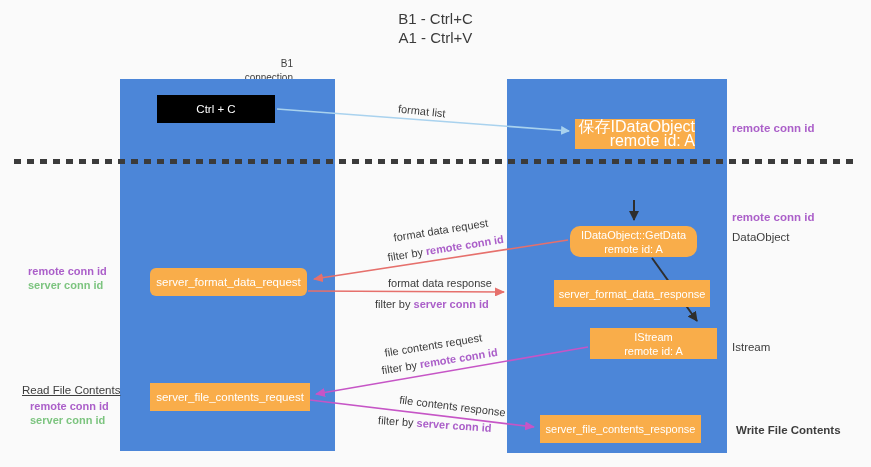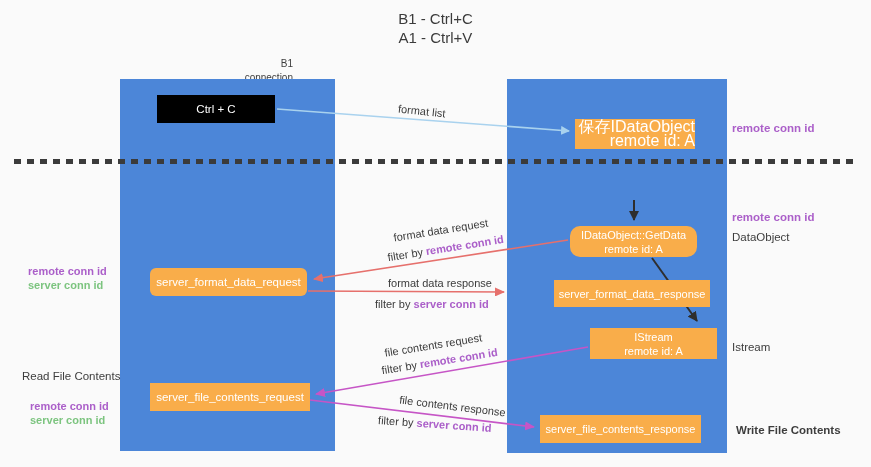--- a/index.html
+++ b/index.html
@@ -38,21 +38,21 @@
   
   .slabel{font-size:11.5px;white-space:nowrap;}
   .purple{color:#ab5fc9;font-weight:bold;}
   .greentx{color:#7cc47f;font-weight:bold;}
   .r-remote1{left:732px;top:122px;}
   .r-remote2{left:732px;top:211px;}
   .r-dataobject{left:732px;top:231px;}
   .r-istream{left:732px;top:341px;}
   .r-write{left:736px;top:424px;font-weight:bold;}
   .l-conn1{left:28px;top:264px;line-height:14px;font-size:11px;}
-  .l-read{left:22px;top:370px;}
+  .l-read{left:22px;top:384px;text-decoration:underline;}
   .l-conn2{left:30px;top:399px;line-height:14px;font-size:11px;}
   
   .flabel{font-size:11px;white-space:nowrap;color:#3b3b3b;transform-origin:center;}
   .fl-formatlist{left:398px;top:105px;transform:rotate(6deg);}
   .fl-fdreq{left:393px;top:224px;transform:rotate(-9deg);}
   .fl-fbr1{left:387px;top:242px;transform:rotate(-9deg);}
   .fl-fdresp{left:388px;top:277px;}
   .fl-fbs1{left:375px;top:298px;}
   .fl-fcreq{left:384px;top:339px;transform:rotate(-9deg);}
   .fl-fbr2{left:381px;top:355px;transform:rotate(-9deg);}

